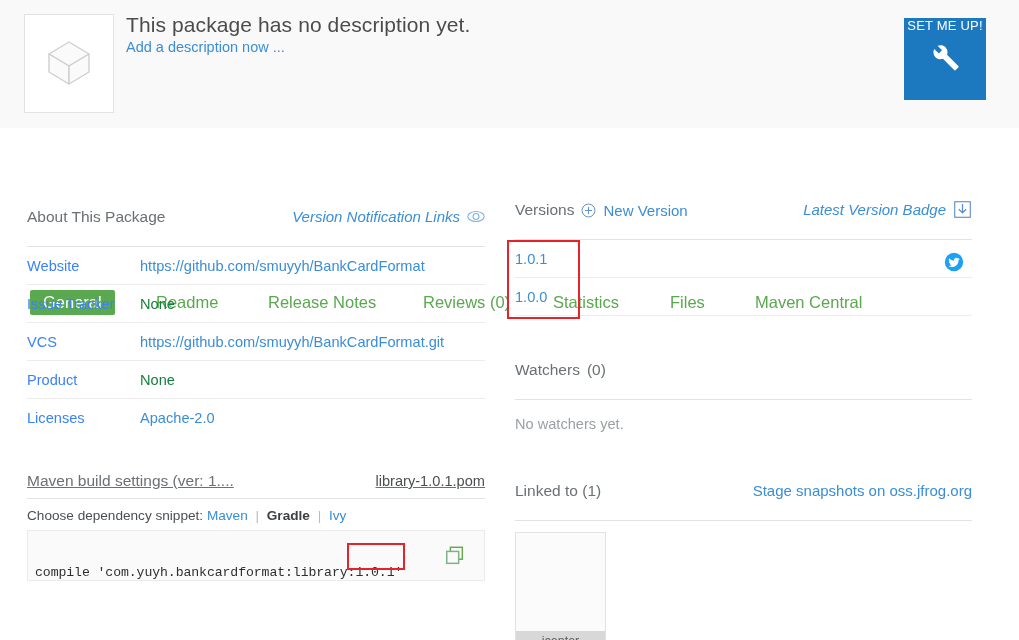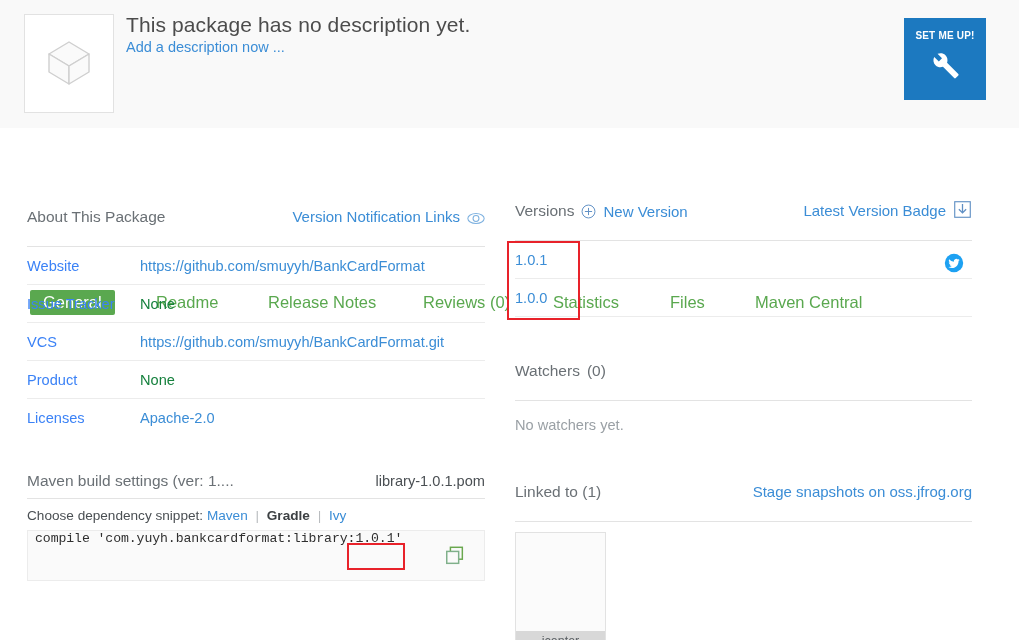--- a/index.html
+++ b/index.html
@@ -46,24 +46,23 @@
   .setmeup {
     position: absolute;
     left: 904px; top: 18px;
     width: 82px; height: 82px;
     background: #1c79c0;
     color: #ffffff;
     text-align: center;
     cursor: pointer;
   }
   .setmeup .smu-text {
-    font-size: 10px;
-    font-weight: bold;
+    font-size: 13px;
+    font-weight: normal;
     letter-spacing: 0.2px;
-    padding-top: 12px;
     display: block;
   }
   .setmeup .smu-icon { display: block; margin: 4px auto 0; }
 
   
   .tabs {
     position: absolute;
     left: 0; top: 128px;
     width: 1019px; height: 62px;
   }
@@ -89,21 +88,21 @@
   .col-right { position: absolute; left: 515px; top: 200px; width: 457px; }
 
   .sec-head {
     display: flex; align-items: baseline; justify-content: space-between;
     font-size: 15.5px; color: #555b60;
     padding-bottom: 20px;
     border-bottom: 1px solid #e3e3e3;
     white-space: nowrap;
   }
   .sec-head .left-grp { display: flex; align-items: center; gap: 7px; }
-  .sec-head .right-grp { display: flex; align-items: flex-end; gap: 7px; }
+  .sec-head .right-grp { display: flex; align-items: center; gap: 7px; font-style: italic; }
   .sec-head .link { color: #3b8dd6; font-size: 15px; cursor: pointer; }
   .sec-head .muted { color: #6a7075; }
 
   .kv-row {
     display: flex;
     padding: 11px 0 10px 0;
     border-bottom: 1px solid #ececec;
     font-size: 14.6px;
   }
   .kv-key { width: 113px; color: #3b82f6; flex: none; }
@@ -141,37 +140,38 @@
   }
 
   
   .mbs { position: absolute; left: 27px; top: 472px; width: 458px; }
   .mbs-head {
     display: flex; justify-content: space-between; align-items: baseline;
     font-size: 15.5px; color: #6a7075;
     padding-bottom: 8px;
     border-bottom: 1px solid #e3e3e3;
     white-space: nowrap;
+    text-decoration: underline;
   }
   .mbs-head .pomname { color: #4a4f53; font-size: 14.6px; }
   .choose {
     padding: 9px 0 7px 0;
     font-size: 13.6px; color: #4a4f53;
     white-space: nowrap;
   }
   .choose .lnk { color: #3b8dd6; cursor: pointer; }
   .choose .sel { color: #3c4043; font-weight: bold; }
   .choose .sep { color: #b9bcbf; padding: 0 4px; }
 
   .snippet {
     position: relative;
     background: #fafafa;
     border: 1px solid #ececec;
     height: 51px;
-    display: flex; align-items: flex-start;
+    display: flex; align-items: flex-end;
     padding-left: 7px;
   }
   .snippet code {
     font-family: "Liberation Mono", monospace;
     font-size: 13.2px;
     color: #2f2f2f;
     white-space: nowrap;
     letter-spacing: -0.1px;
   }
   .copy-ic {

